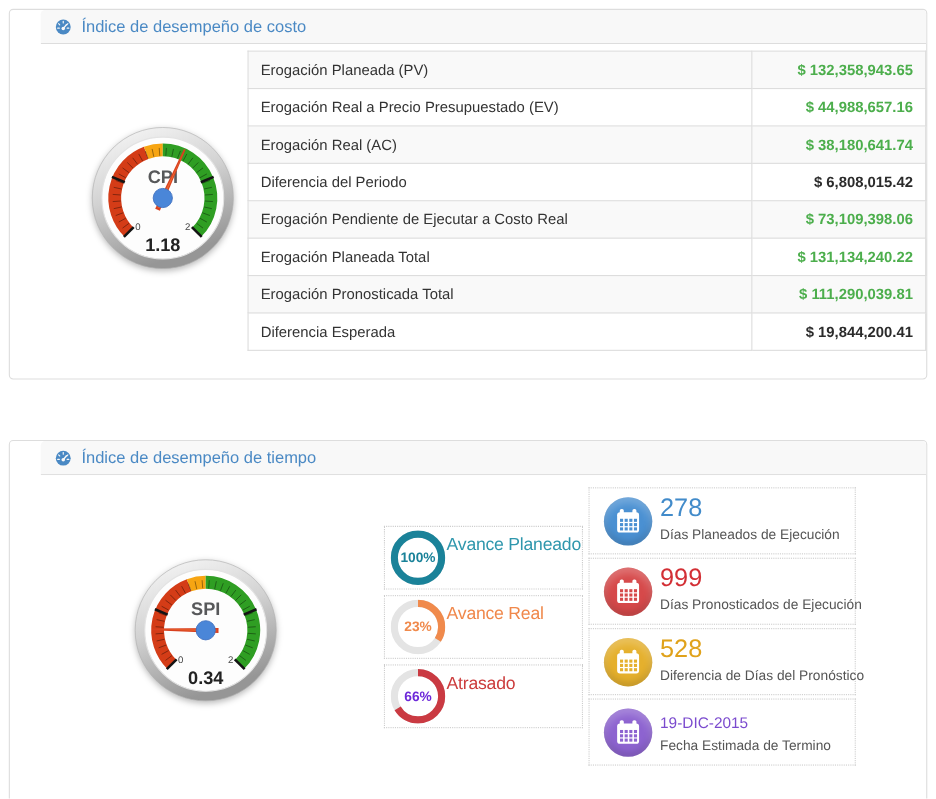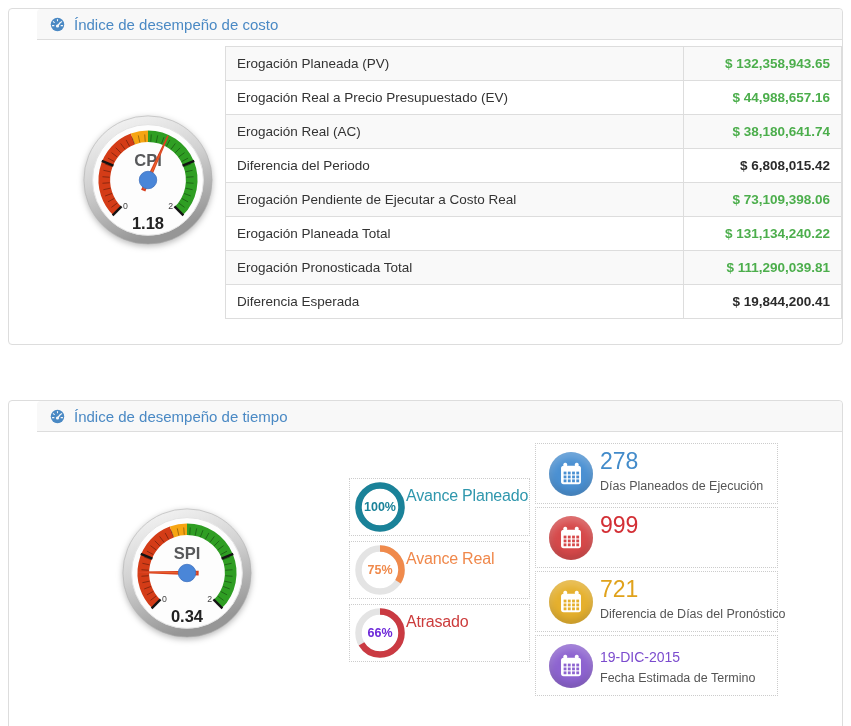--- a/index.html
+++ b/index.html
@@ -281,21 +281,21 @@
   <circle cx="25" cy="25" r="21.5" fill="none" stroke="#1a8299" stroke-width="6.5" stroke-dasharray="135.1 135.1" transform="rotate(-90 25 25)"></circle>
 </svg>
 <div class="ring-pct" style="color:#1a8299">100%</div>
 <div class="ring-label" style="color:#2f97ad">Avance Planeado</div>
           </div>
           <div class="ring-box">
             <svg class="ring-svg" width="50" height="50" viewBox="0 0 50 50">
   <circle cx="25" cy="25" r="21.5" fill="none" stroke="#e4e4e4" stroke-width="6.5"></circle>
   <circle cx="25" cy="25" r="21.5" fill="none" stroke="#f08a4c" stroke-width="6.5" stroke-dasharray="45.9 135.1" transform="rotate(-90 25 25)"></circle>
 </svg>
-<div class="ring-pct" style="color:#f08a4c">75%</div>
+<div class="ring-pct" style="color:#f08a4c">23%</div>
 <div class="ring-label" style="color:#f0884b">Avance Real</div>
           </div>
           <div class="ring-box">
             <svg class="ring-svg" width="50" height="50" viewBox="0 0 50 50">
   <circle cx="25" cy="25" r="21.5" fill="none" stroke="#e4e4e4" stroke-width="6.5"></circle>
   <circle cx="25" cy="25" r="21.5" fill="none" stroke="#ca3a42" stroke-width="6.5" stroke-dasharray="89.2 135.1" transform="rotate(-90 25 25)"></circle>
 </svg>
 <div class="ring-pct" style="color:#6d28d9">66%</div>
 <div class="ring-label" style="color:#cc3c3c">Atrasado</div>
           </div>
@@ -338,20 +338,21 @@
                 <rect x="9.1" y="13.4" width="2.6" height="2.6" fill="#d6494a"></rect>
                 <rect x="13" y="13.4" width="2.6" height="2.6" fill="#d6494a"></rect>
                 <rect x="16.9" y="13.4" width="2.6" height="2.6" fill="#d6494a"></rect>
                 <rect x="5.2" y="17" width="2.6" height="2.6" fill="#d6494a"></rect>
                 <rect x="9.1" y="17" width="2.6" height="2.6" fill="#d6494a"></rect>
                 <rect x="13" y="17" width="2.6" height="2.6" fill="#d6494a"></rect>
                 <rect x="16.9" y="17" width="2.6" height="2.6" fill="#d6494a"></rect>
               </svg>
             </div>
 <div class="stat-value" style="color:#d32f35">999</div>
+<div class="stat-caption">Días Pronosticados de Ejecución</div>
           </div>
           <div class="stat-box">
             <div class="stat-icon" style="background:#e5b02d">
               <svg width="26" height="26" viewBox="0 0 24 24">
     <rect x="5" y="1.6" width="3.4" height="4.5" rx="1.4" fill="#fff"></rect>
     <rect x="15.6" y="1.6" width="3.4" height="4.5" rx="1.4" fill="#fff"></rect>
     <rect x="2.8" y="4.4" width="18.4" height="17" rx="2.4" fill="#fff"></rect>
     <rect x="5.2" y="9.8" width="2.6" height="2.6" fill="#e5b02d"></rect>
                 <rect x="9.1" y="9.8" width="2.6" height="2.6" fill="#e5b02d"></rect>
                 <rect x="13" y="9.8" width="2.6" height="2.6" fill="#e5b02d"></rect>
@@ -359,21 +360,21 @@
                 <rect x="5.2" y="13.4" width="2.6" height="2.6" fill="#e5b02d"></rect>
                 <rect x="9.1" y="13.4" width="2.6" height="2.6" fill="#e5b02d"></rect>
                 <rect x="13" y="13.4" width="2.6" height="2.6" fill="#e5b02d"></rect>
                 <rect x="16.9" y="13.4" width="2.6" height="2.6" fill="#e5b02d"></rect>
                 <rect x="5.2" y="17" width="2.6" height="2.6" fill="#e5b02d"></rect>
                 <rect x="9.1" y="17" width="2.6" height="2.6" fill="#e5b02d"></rect>
                 <rect x="13" y="17" width="2.6" height="2.6" fill="#e5b02d"></rect>
                 <rect x="16.9" y="17" width="2.6" height="2.6" fill="#e5b02d"></rect>
               </svg>
             </div>
-<div class="stat-value" style="color:#e0a21b">721</div>
+<div class="stat-value" style="color:#e0a21b">528</div>
 <div class="stat-caption">Diferencia de Días del Pronóstico</div>
           </div>
           <div class="stat-box">
             <div class="stat-icon" style="background:#8d63d0">
               <svg width="26" height="26" viewBox="0 0 24 24">
     <rect x="5" y="1.6" width="3.4" height="4.5" rx="1.4" fill="#fff"></rect>
     <rect x="15.6" y="1.6" width="3.4" height="4.5" rx="1.4" fill="#fff"></rect>
     <rect x="2.8" y="4.4" width="18.4" height="17" rx="2.4" fill="#fff"></rect>
     <rect x="5.2" y="9.8" width="2.6" height="2.6" fill="#8d63d0"></rect>
                 <rect x="9.1" y="9.8" width="2.6" height="2.6" fill="#8d63d0"></rect>

